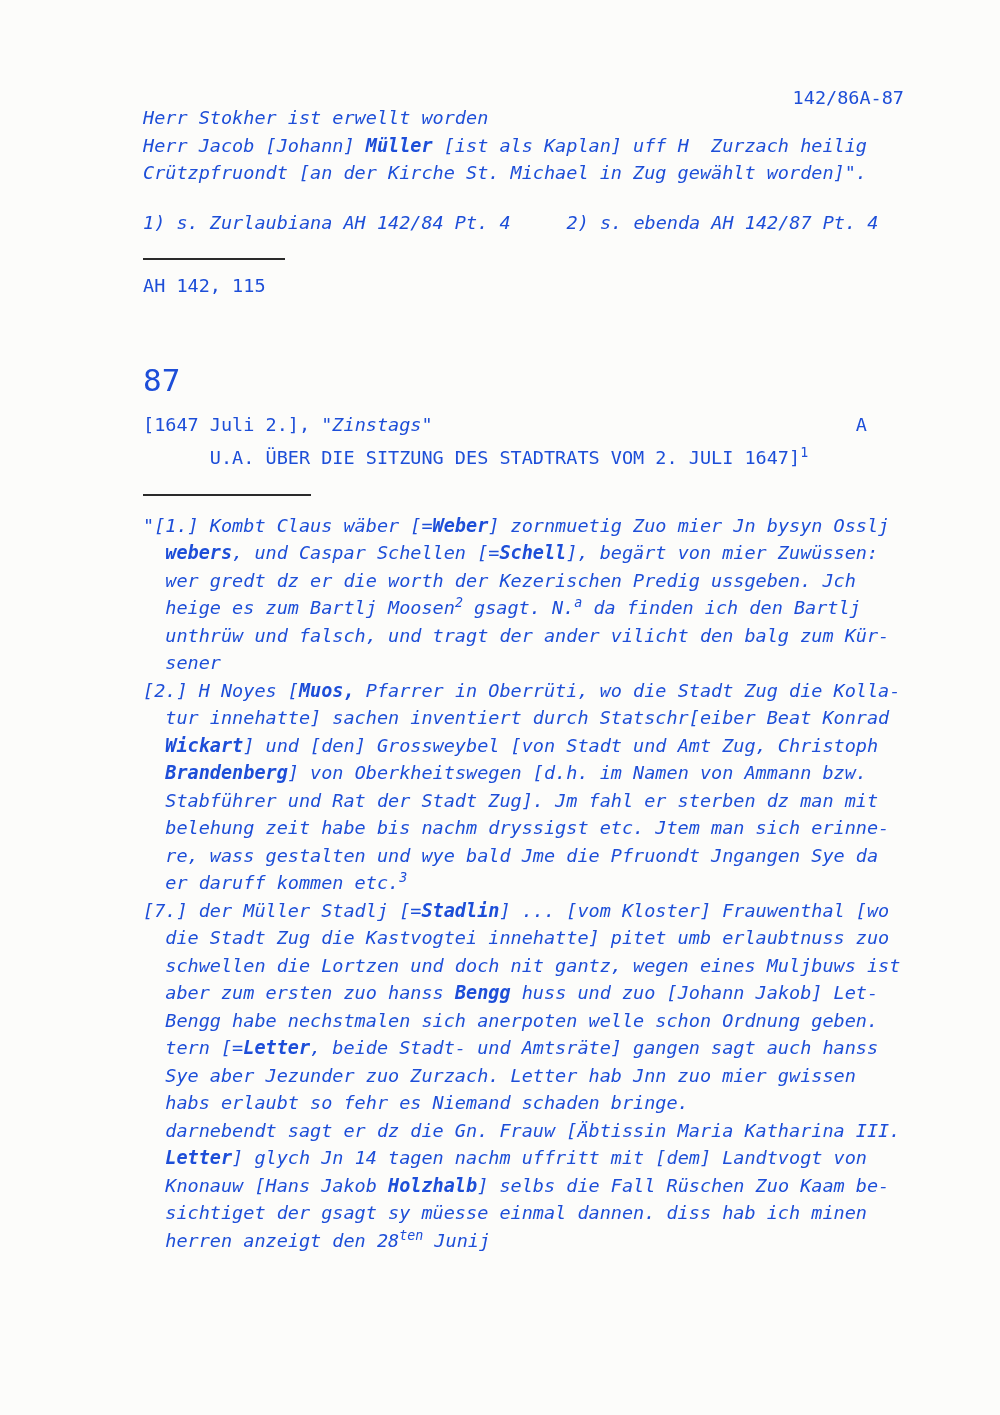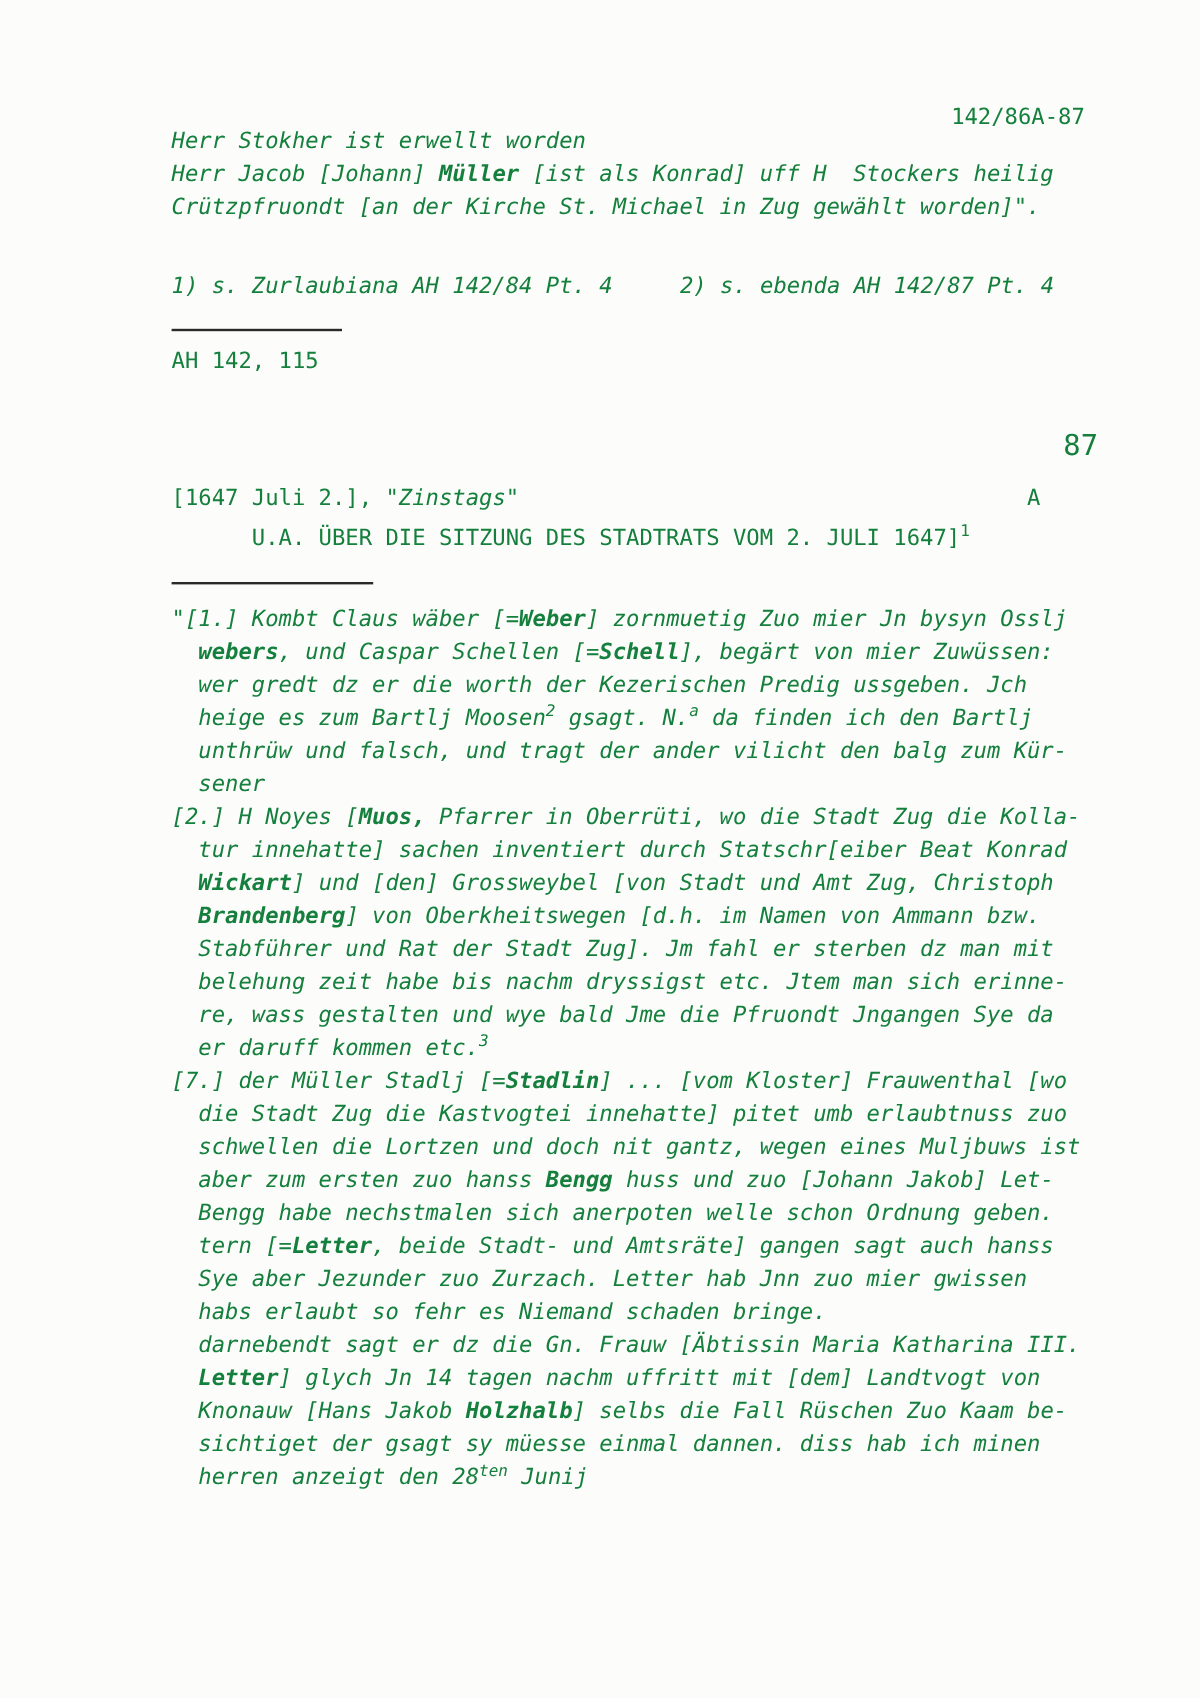--- a/index.html
+++ b/index.html
@@ -4,21 +4,21 @@
 <style>
   html, body { margin: 0; padding: 0; background: #e8e8e8; }
   .page {
     width: 1000px;
     height: 1415px;
     margin: 0 auto;
     background: #fcfcfa;
     position: relative;
     font-family: "DejaVu Sans Mono", monospace;
     font-size: 18.5px;
-    color: #15803d;
+    color: #1d4ed8;
     overflow: hidden;
   }
   .top-ref {
     position: absolute;
     top: 84px;
     right: 96px;
     line-height: 27px;
   }
   .content {
     position: absolute;
@@ -32,33 +32,33 @@
     line-height: 27.5px;
     min-height: 27.5px;
   }
   .b { font-weight: bold; }
   .sup {
     vertical-align: super;
     font-size: 0.72em;
     line-height: 0;
   }
   .footnotes {
-    margin-top: 38px;
+    margin-top: 22px;
     display: flex;
     line-height: 27.5px;
   }
   .fn-right { margin-left: 56px; text-align: right; }
   .rule { border-top: 2px solid #2a2a2a; height: 0; }
   .rule1 { width: 142px; margin-top: 22px; }
   .rule2 { width: 168px; margin-top: 22px; margin-bottom: 16px; }
   .archive-ref { margin-top: 12px; line-height: 27.5px; }
   .entry-number {
-    text-align: right;
-    font-size: 24px;
-    margin-top: 40px;
+    text-align: left;
+    font-size: 31px;
+    margin-top: 65px;
     line-height: 30px;
   }
   .date-row {
     display: flex;
     justify-content: space-between;
     margin-top: 16px;
     padding-right: 48px;
     line-height: 27.5px;
   }
   .title { margin-top: 6px; }
@@ -68,21 +68,21 @@
 <body>
 
 <div class="page">
 
   <div class="top-ref">142/86A-87</div>
 
   <div class="content">
 
     <div class="intro it">
         <div class="line"><span>Herr Stokher ist erwellt worden</span></div>
-        <div class="line"><span>Herr Jacob [Johann] </span><span class="b">Müller</span><span> [ist als Konrad] uff H  Stockers heilig</span></div>
+        <div class="line"><span>Herr Jacob [Johann] </span><span class="b">Müller</span><span> [ist als Kaplan] uff H  Zurzach heilig</span></div>
         <div class="line"><span>Crützpfruondt [an der Kirche St. Michael in Zug gewählt worden]".</span></div>
       </div>
 
     <div class="footnotes it">
       <span>1) s. Zurlaubiana AH 142/84 Pt. 4</span>
       <span class="fn-right">2)  s. ebenda AH 142/87 Pt. 4</span>
     </div>
 
     <div class="rule rule1"></div>
 

